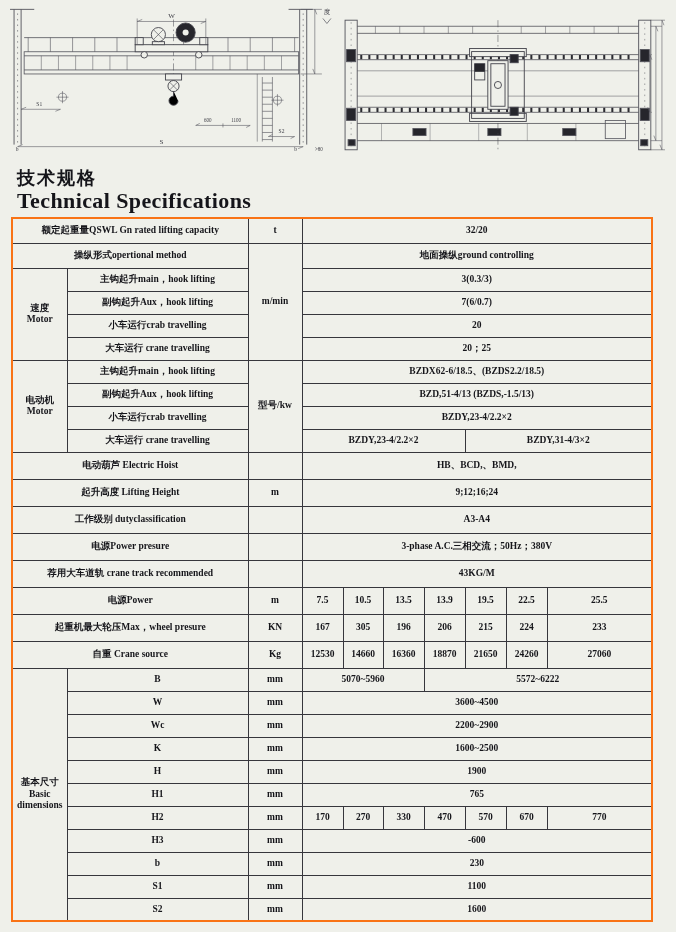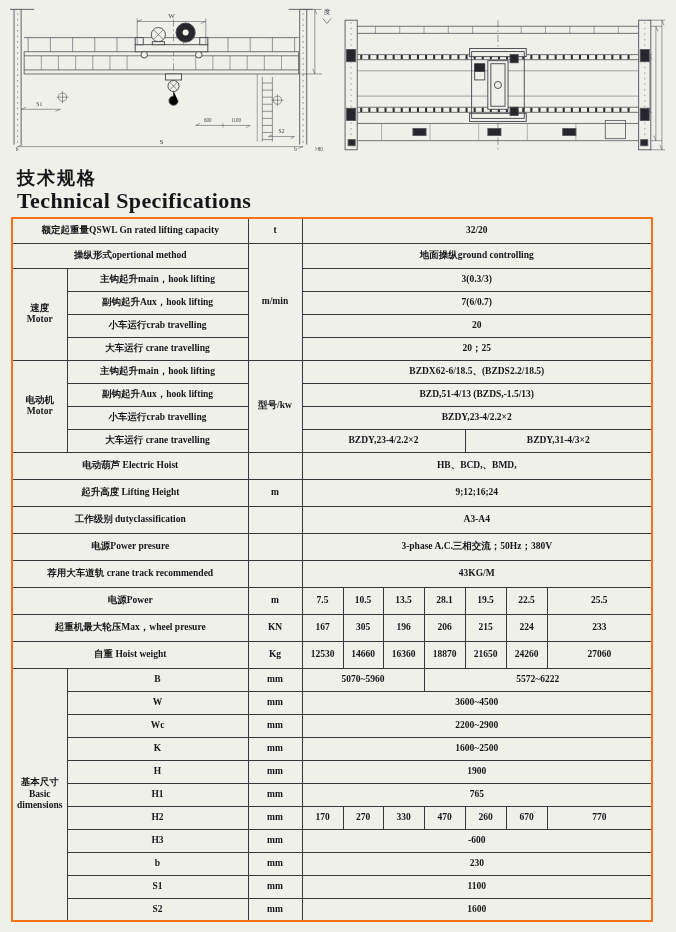--- a/index.html
+++ b/index.html
@@ -294,38 +294,38 @@
         <td class="lbl" colspan="2">荐用大车道轨 crane track recommended</td>
         <td class="unit"></td>
         <td class="val" colspan="7">43KG/M</td>
       </tr>
       <tr class="h27">
         <td class="lbl" colspan="2">电源Power</td>
         <td class="unit">m</td>
         <td class="val">7.5</td>
         <td class="val">10.5</td>
         <td class="val">13.5</td>
-        <td class="val">28.1</td>
+        <td class="val">13.9</td>
         <td class="val">19.5</td>
         <td class="val">22.5</td>
         <td class="val">25.5</td>
       </tr>
       <tr class="h27">
         <td class="lbl" colspan="2">起重机最大轮压Max，wheel presure</td>
         <td class="unit">KN</td>
         <td class="val">167</td>
         <td class="val">305</td>
         <td class="val">196</td>
         <td class="val">206</td>
         <td class="val">215</td>
         <td class="val">224</td>
         <td class="val">233</td>
       </tr>
       <tr class="h27">
-        <td class="lbl" colspan="2">自重 Hoist weight</td>
+        <td class="lbl" colspan="2">自重 Crane source</td>
         <td class="unit">Kg</td>
         <td class="val">12530</td>
         <td class="val">14660</td>
         <td class="val">16360</td>
         <td class="val">18870</td>
         <td class="val">21650</td>
         <td class="val">24260</td>
         <td class="val">27060</td>
       </tr>
       <tr class="h23">
@@ -363,21 +363,21 @@
         <td class="unit">mm</td>
         <td class="val" colspan="7">765</td>
       </tr>
       <tr class="h23">
         <td class="lbl sub-dim">H2</td>
         <td class="unit">mm</td>
         <td class="val">170</td>
         <td class="val">270</td>
         <td class="val">330</td>
         <td class="val">470</td>
-        <td class="val">260</td>
+        <td class="val">570</td>
         <td class="val">670</td>
         <td class="val">770</td>
       </tr>
       <tr class="h23">
         <td class="lbl sub-dim">H3</td>
         <td class="unit">mm</td>
         <td class="val" colspan="7">-600</td>
       </tr>
       <tr class="h23">
         <td class="lbl sub-dim">b</td>

